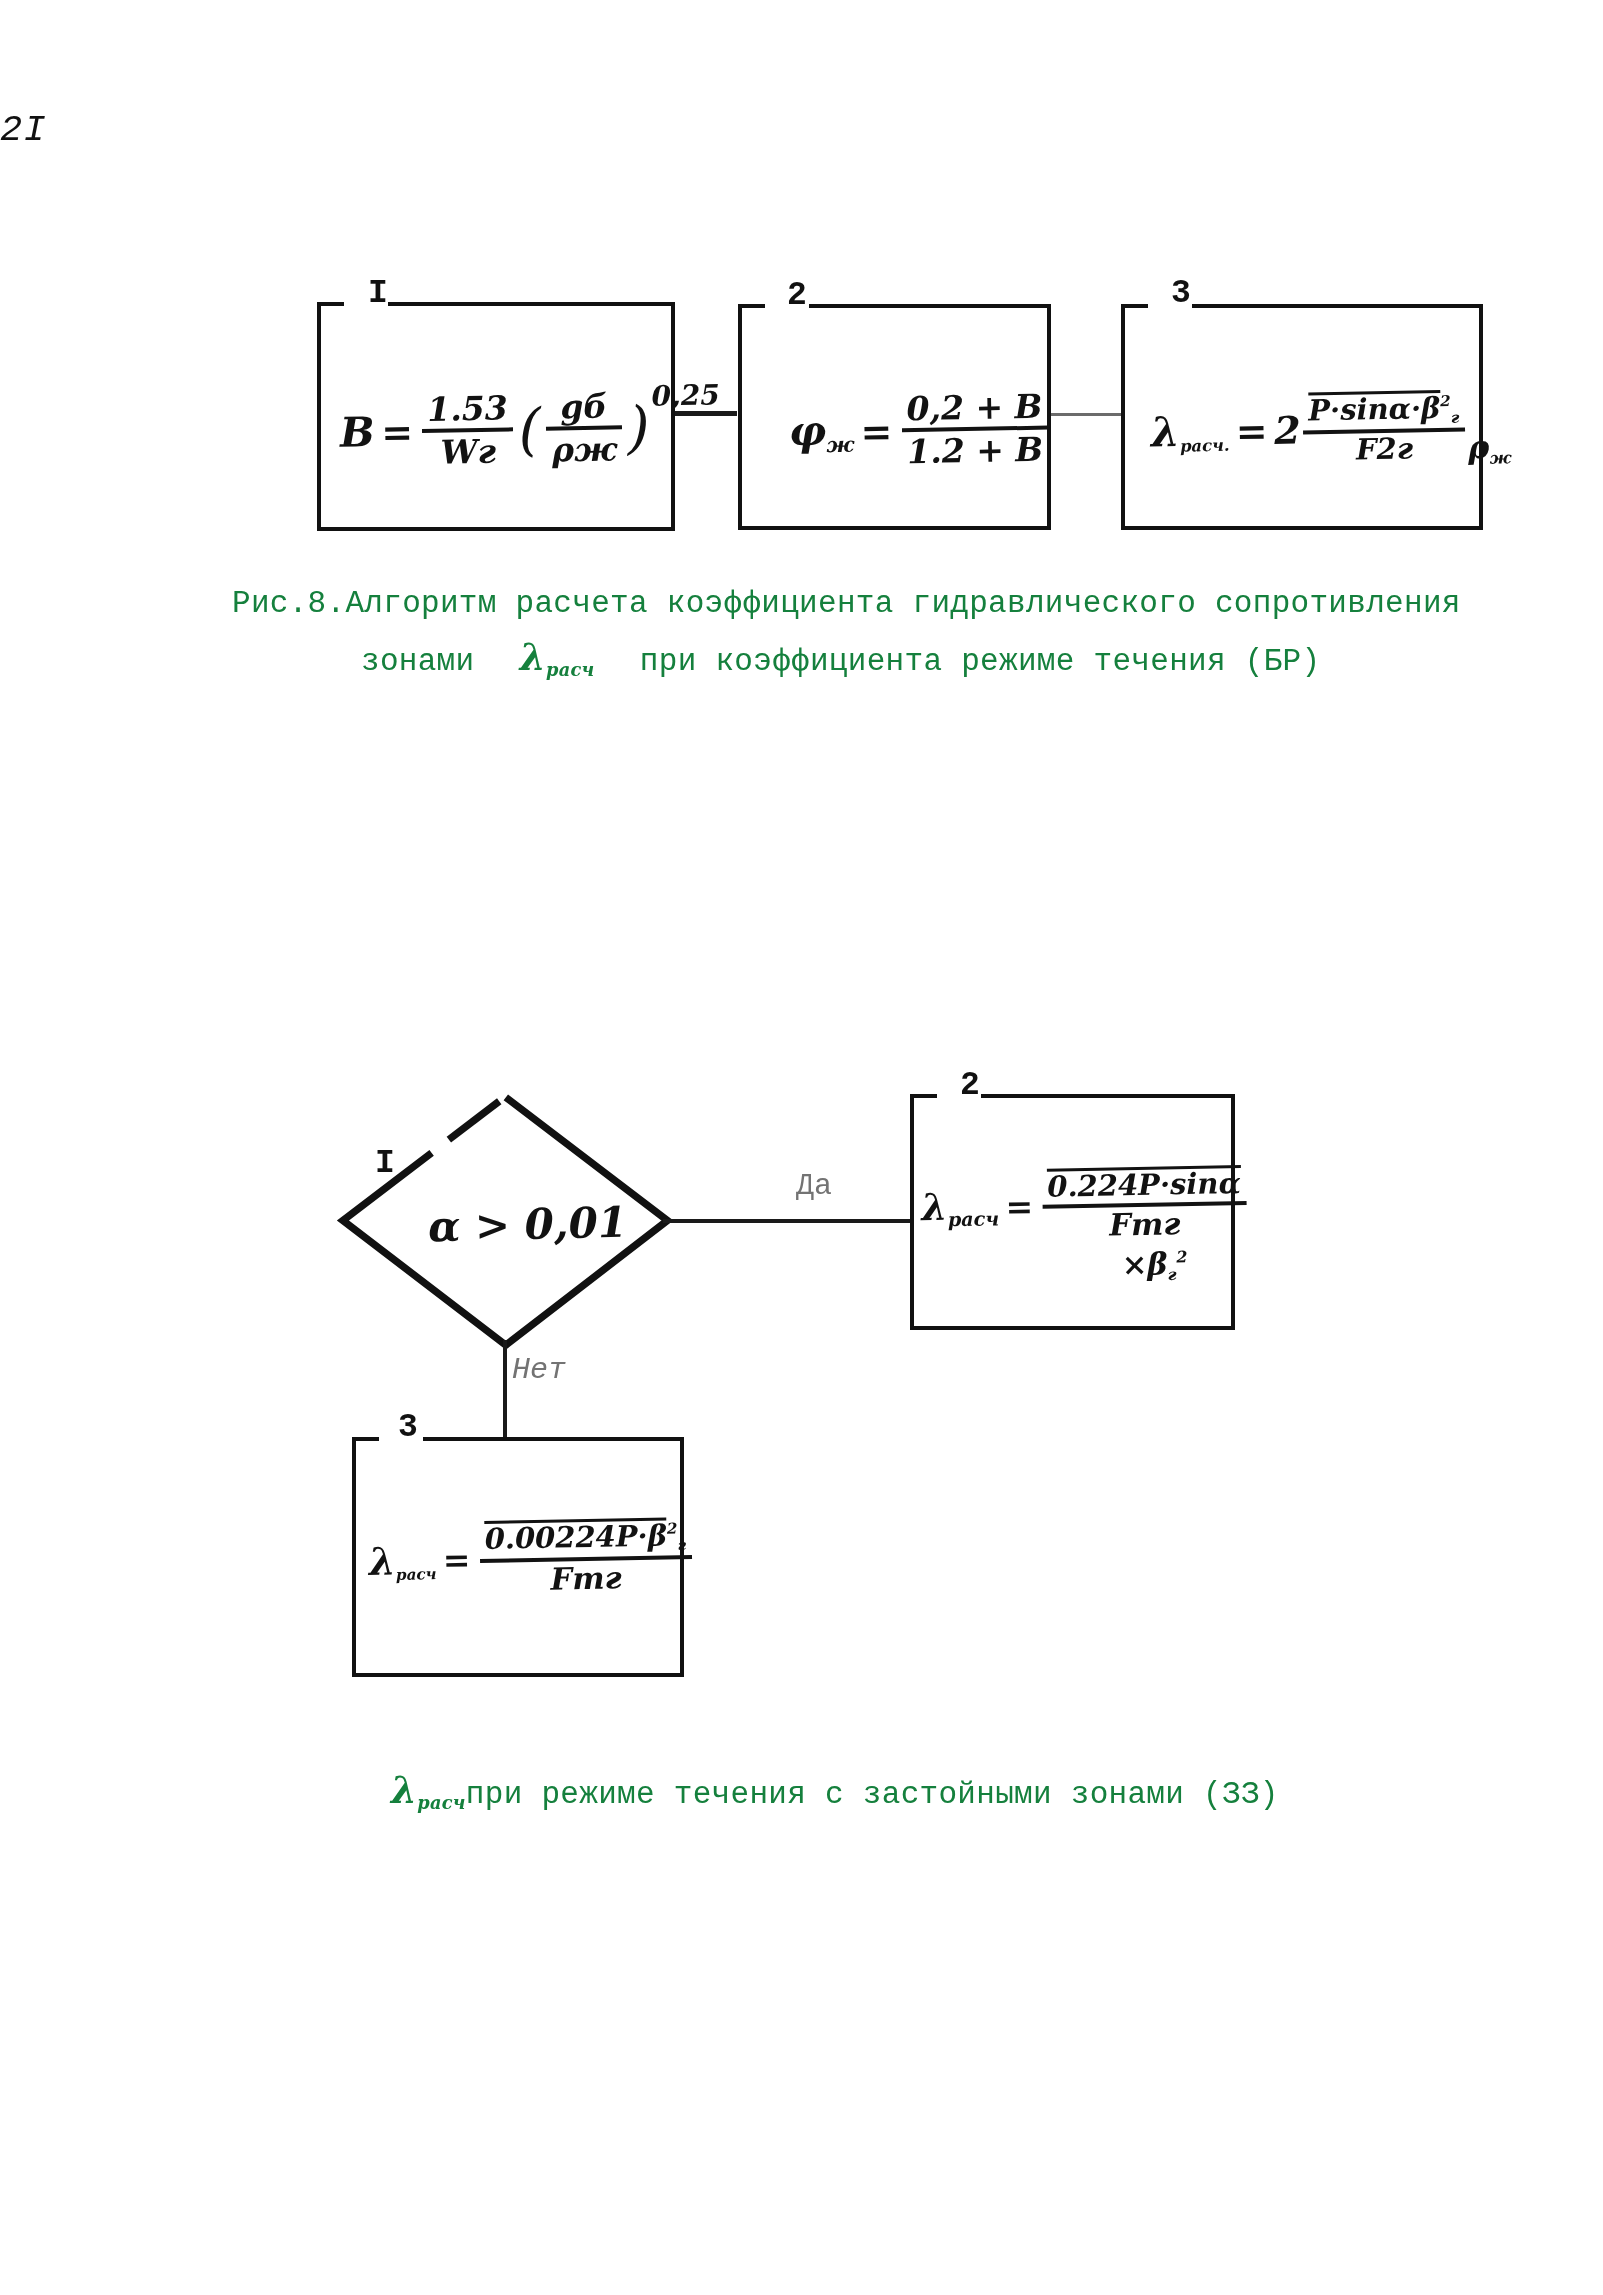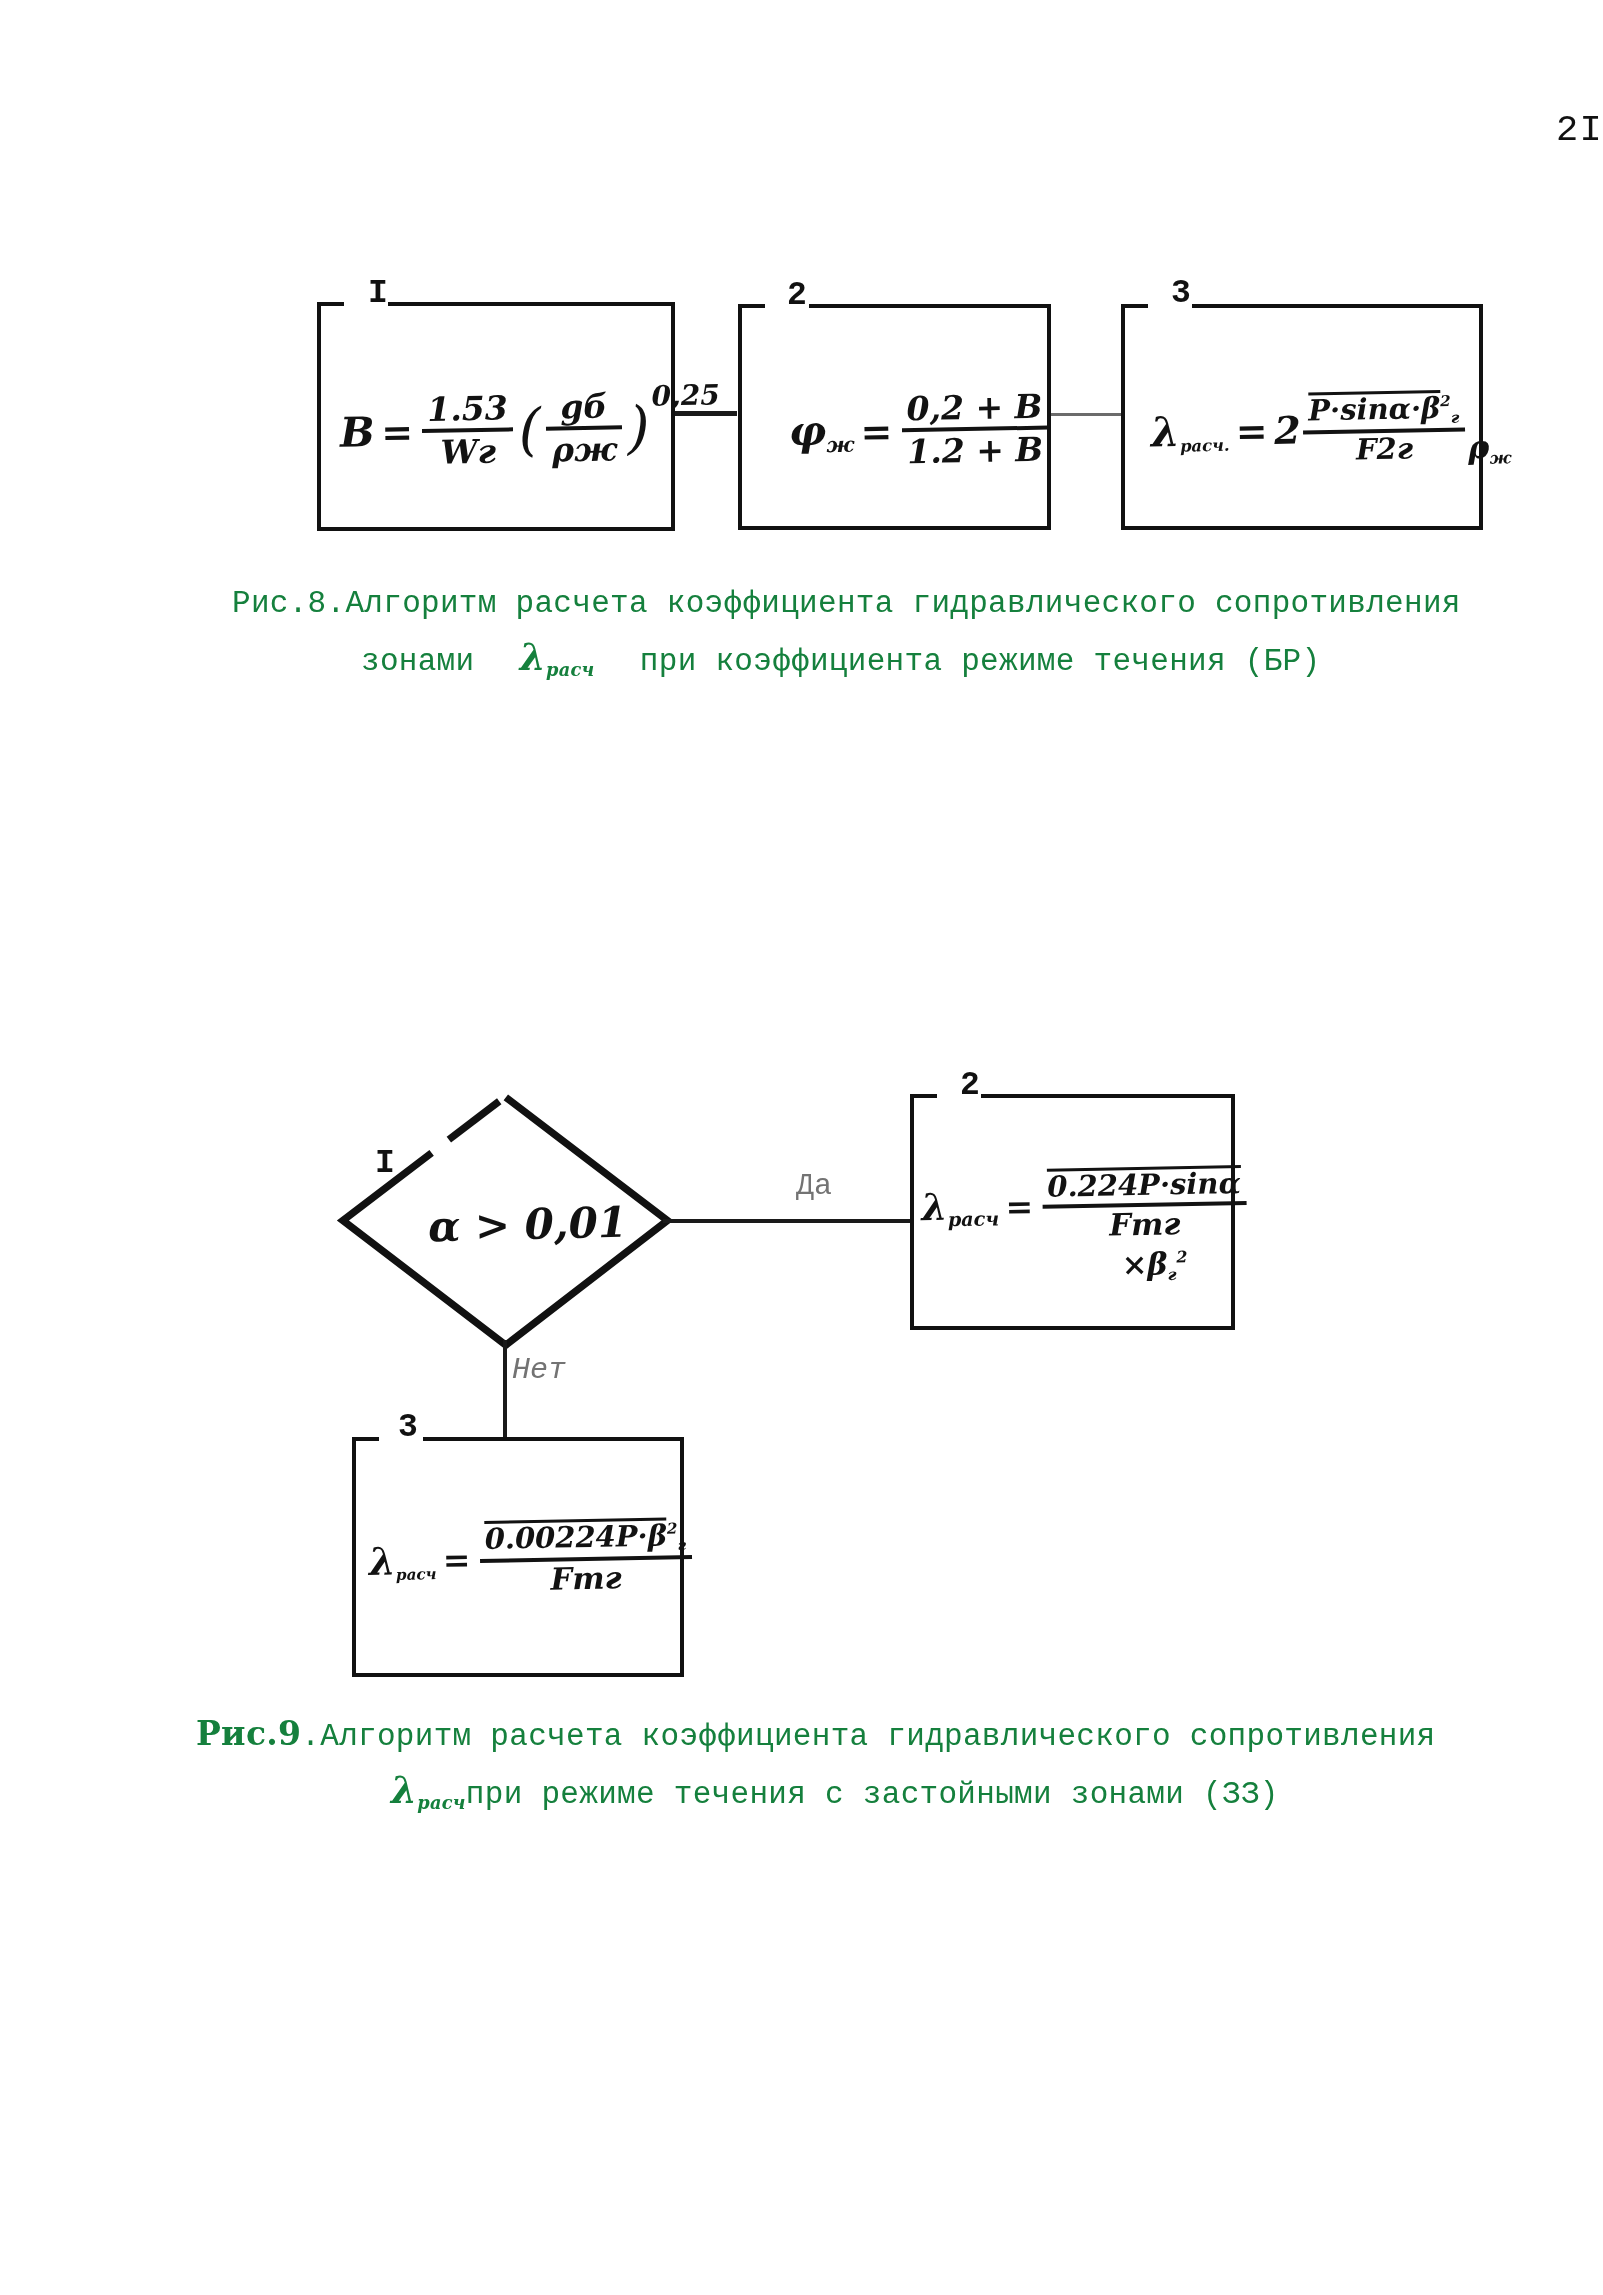--- a/index.html
+++ b/index.html
@@ -16,25 +16,26 @@
     font-family: "Liberation Serif", serif;
     color: #0a0a0a;
   }
 
   
   #page-number {
     position: absolute;
     top: 109px;
     left: 0;
     width: 1603px;
-    text-align: right;
+    text-align: left;
     font-family: "Liberation Mono", monospace;
     font-size: 37px;
     letter-spacing: 1.3px;
     color: #111;
+    font-style: italic;
   }
 
   
   .chart {
     position: absolute;
   }
 
   
   .node-box {
     position: absolute;
@@ -291,20 +292,17 @@
     <span class="eq" style="font-size:33px;">=</span>
     <span class="frac">
       <span class="num" style="font-size:29px;">
         <span class="ovl">0.00224P·β</span><span class="sup">2</span><span class="sub">г</span>
       </span>
       <span class="bar"></span>
       <span class="den" style="font-size:30.5px;">Fтг</span>
     </span>
   </div>
 
-  <div class="caption" style="left:196px; top:1714px;">
-    <span class="handnum">Рис.</span><span class="handnum">9</span><span>.Алгоритм  расчета коэффициента гидравлического сопротивления</span>
-  </div>
   <div class="caption" style="left:391px; top:1768px;">
     <span class="hand"><span>λ</span><span class="sub">расч</span></span><span>при  режиме течения с застойными зонами (ЗЗ)</span>
   </div>
 </div>
 
 
 </body></html>

